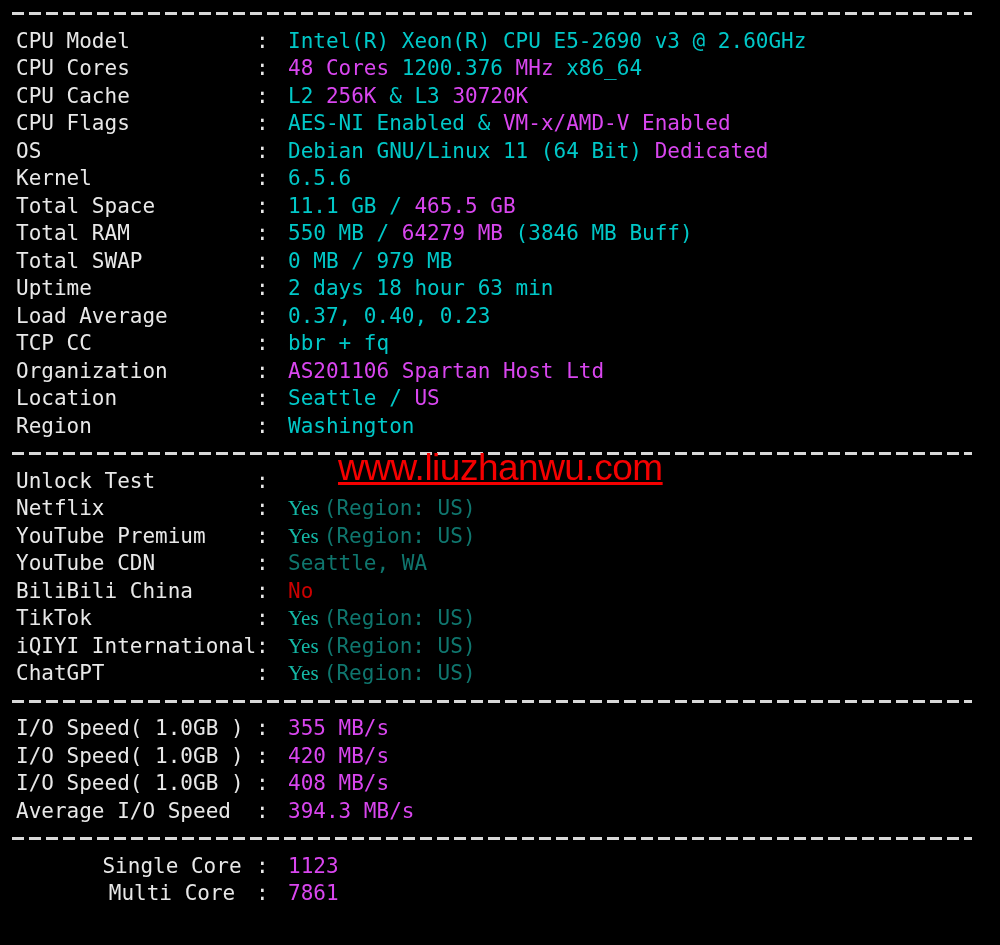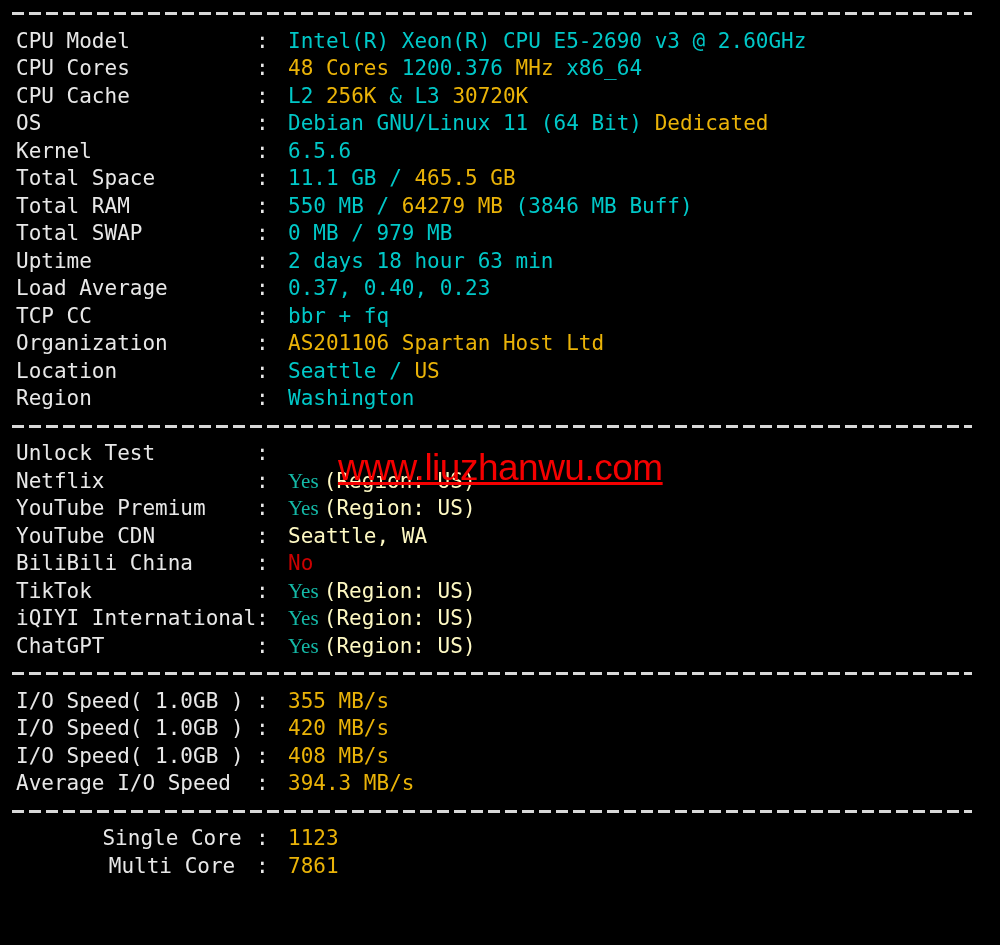--- a/index.html
+++ b/index.html
@@ -67,23 +67,23 @@
     display: inline-block;
     width: 32px;
     color: #e8e8e8;
     vertical-align: top;
   }
   .val {
     display: inline-block;
     vertical-align: top;
   }
   .c-cyan   { color: #00c8c8; }
-  .c-yellow { color: #eab308; }
+  .c-yellow { color: #d946ef; }
   .c-green  { color: #14b8a6; font-family: Liberation Serif, serif; }
-  .c-dgreen { color: #fef9c3; }
+  .c-dgreen { color: #0f766e; }
   .c-red    { color: #cc0000; }
 
   .watermark {
     position: absolute;
     left: 338px;
     top: 448px;
     font-family: "Liberation Sans", sans-serif;
     font-size: 37px;
     font-weight: 400;
     color: #f50000;
@@ -97,20 +97,21 @@
 <body>
 
 <div id="term">
   <div id="term-body">
       <div class="sep">
         <span class="dashes"></span>
       </div>
       <div class="row"><span class="label">CPU Model</span><span class="colon">:</span><span class="val"><span class="c-cyan">Intel(R) Xeon(R) CPU E5-2690 v3 @ 2.60GHz</span></span></div>
       <div class="row"><span class="label">CPU Cores</span><span class="colon">:</span><span class="val"><span class="c-yellow">48 Cores </span><span class="c-cyan">1200.376 </span><span class="c-yellow">MHz </span><span class="c-cyan">x86_64</span></span></div>
       <div class="row"><span class="label">CPU Cache</span><span class="colon">:</span><span class="val"><span class="c-cyan">L2 </span><span class="c-yellow">256K </span><span class="c-cyan">&amp; </span><span class="c-cyan">L3 </span><span class="c-yellow">30720K</span></span></div>
+      <div class="row"><span class="label">CPU Flags</span><span class="colon">:</span><span class="val"><span class="c-cyan">AES-NI Enabled </span><span class="c-cyan">&amp; </span><span class="c-yellow">VM-x/AMD-V Enabled</span></span></div>
       <div class="row"><span class="label">OS</span><span class="colon">:</span><span class="val"><span class="c-cyan">Debian GNU/Linux 11 (64 Bit) </span><span class="c-yellow">Dedicated</span></span></div>
       <div class="row"><span class="label">Kernel</span><span class="colon">:</span><span class="val"><span class="c-cyan">6.5.6</span></span></div>
       <div class="row"><span class="label">Total Space</span><span class="colon">:</span><span class="val"><span class="c-cyan">11.1 GB </span><span class="c-cyan">/ </span><span class="c-yellow">465.5 GB</span></span></div>
       <div class="row"><span class="label">Total RAM</span><span class="colon">:</span><span class="val"><span class="c-cyan">550 MB </span><span class="c-cyan">/ </span><span class="c-yellow">64279 MB </span><span class="c-cyan">(3846 MB Buff)</span></span></div>
       <div class="row"><span class="label">Total SWAP</span><span class="colon">:</span><span class="val"><span class="c-cyan">0 MB / 979 MB</span></span></div>
       <div class="row"><span class="label">Uptime</span><span class="colon">:</span><span class="val"><span class="c-cyan">2 days 18 hour 63 min</span></span></div>
       <div class="row"><span class="label">Load Average</span><span class="colon">:</span><span class="val"><span class="c-cyan">0.37, 0.40, 0.23</span></span></div>
       <div class="row"><span class="label">TCP CC</span><span class="colon">:</span><span class="val"><span class="c-cyan">bbr + fq</span></span></div>
       <div class="row"><span class="label">Organization</span><span class="colon">:</span><span class="val"><span class="c-yellow">AS201106 Spartan Host Ltd</span></span></div>
       <div class="row"><span class="label">Location</span><span class="colon">:</span><span class="val"><span class="c-cyan">Seattle / </span><span class="c-yellow">US</span></span></div>

